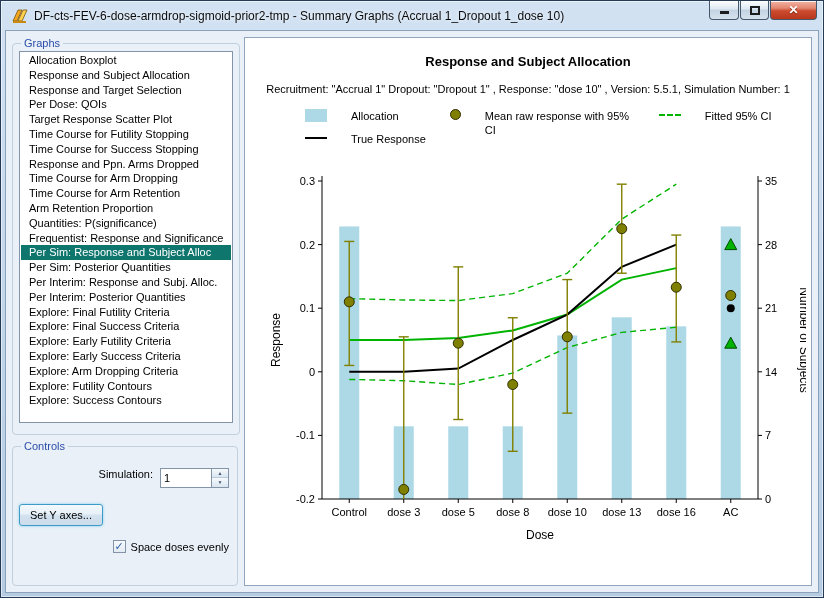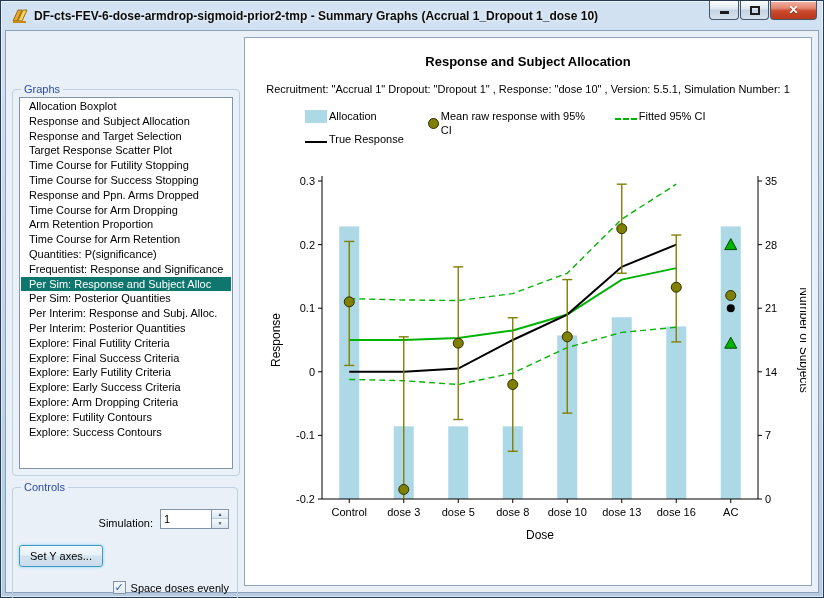--- a/index.html
+++ b/index.html
@@ -5,65 +5,65 @@
   *{margin:0;padding:0;box-sizing:border-box}
   html,body{background:#6b6b6b}
   body{font-family:"Liberation Sans",sans-serif}
 
   .window{width:824px;height:598px;border:1px solid #243a55;
     background:linear-gradient(#d2e2f3,#b4cbe2);
     padding:0 4px 4px;box-shadow:inset 0 0 0 1px rgba(255,255,255,.55);}
 
   .titlebar{height:29px;display:flex;align-items:center;padding:0 2px 0 7px;}
   .app-icon{width:16px;height:16px;margin-right:6px;flex:none}
-  .title{font-size:12px;color:#0b0b0b;white-space:nowrap;overflow:hidden;text-shadow:0 0 5px #fff;font-weight:bold;}
+  .title{font-size:12px;color:#0b0b0b;white-space:nowrap;overflow:hidden;text-shadow:0 0 5px #fff;}
   .winbtns{margin-left:auto;display:flex;align-self:flex-start;}
   .wbtn{height:19px;border:1px solid #47586b;border-top:none;border-radius:0 0 4px 4px;
     display:flex;align-items:center;justify-content:center;margin-left:1px;
     background:linear-gradient(#fdfeff,#dde8f2 45%,#c3d3e2 50%,#d6e2ee);
     box-shadow:inset 0 1px 0 rgba(255,255,255,.85);cursor:default;}
   .wbtn.min{width:30px;align-items:flex-end;padding-bottom:5px}
   .wbtn.max{width:29px}
   .wbtn.close{width:47px;background:linear-gradient(#f5b5a6,#e28570 40%,#cc4a2e 55%,#b8371c);}
   .ic-min{width:9px;height:3px;background:#1d1d1d;display:block}
   .ic-max{width:10px;height:9px;border:2px solid #1d1d1d;display:block}
   .ic-close{color:#fff;font-size:12px;font-weight:bold;text-shadow:0 1px 1px #7c1d08;line-height:1}
 
   .client{height:563px;background:#e9f0f8;border:1px solid #8ba1ba;display:flex;padding:6px;}
 
   .left{width:226px;flex:none;display:flex;flex-direction:column;margin-right:6px;}
   fieldset{border:1px solid #c0cfdd;border-radius:4px;padding:2px 6px 6px;}
   legend{font-size:11px;color:#2b4da8;padding:0 3px;margin-left:2px;}
-  .graphs-box{height:398px;margin-bottom:5px;margin-top:46px;}
+  .graphs-box{height:398px;margin-bottom:5px;}
   .controls-box{flex:1}
 
   .listbox{background:#fff;border:1px solid #8494a8;height:372px;overflow:hidden;padding:1px;}
   .li{font-size:11px;height:14.8px;line-height:14.8px;padding:0 8px;white-space:nowrap;overflow:hidden;color:#000;cursor:default}
   .li.sel{background:#0f766e;color:#fff}
 
-  .ctl-row{display:flex;align-items:flex-end;justify-content:flex-end;margin-top:14px;font-size:11px;padding-right:2px;}
+  .ctl-row{display:flex;align-items:flex-start;justify-content:flex-end;margin-top:14px;font-size:11px;padding-right:2px;}
   .spin{display:flex;margin-left:7px;}
   .spin input{width:52px;height:20px;border:1px solid #8494a8;font-size:11px;padding:0 3px;font-family:inherit;}
   .spin-btns{display:flex;flex-direction:column;border:1px solid #8494a8;border-left:none;background:#fff}
   .spin-btn{width:16px;height:9px;font-size:5px;line-height:8px;text-align:center;color:#44536b;
     background:linear-gradient(#f6fafd,#d9e5f0);border-bottom:1px solid #bccbd9;cursor:default}
   .spin-btn:last-child{border-bottom:none}
   .btn-row{display:flex;justify-content:flex-start;margin-top:16px;padding-right:2px;}
   .ybtn{height:22px;padding:0 10px;font-size:11px;font-family:inherit;border:1px solid #3e9bc8;border-radius:3px;
     background:linear-gradient(#f3f9fc,#e8f1f8 45%,#d4e2ef 50%,#ccdcea);box-shadow:0 0 3px #86cdec;cursor:default}
   .chk-row{display:flex;align-items:center;justify-content:flex-end;margin-top:14px;font-size:11px;padding-right:2px;}
   .checkbox{width:13px;height:13px;border:1px solid #8494a8;background:linear-gradient(#f7fafc,#e2ebf3);
     margin-right:5px;display:flex;align-items:center;justify-content:center;font-size:11px;color:#2b5fa8;line-height:1;cursor:default}
 
   .chart-panel{flex:1;background:#fff;border:1px solid #90a6bd;overflow:hidden}
   .c-title{text-align:center;font-weight:bold;font-size:13px;margin-top:16px;color:#000}
   .c-sub{text-align:center;font-size:11px;margin-top:14px;color:#000;white-space:nowrap}
   .legend{display:flex;align-items:flex-start;gap:24px;margin:14px 0 0 60px;font-size:11px;color:#000}
   .lg-col{display:flex;flex-direction:column;gap:9px}
-  .lg-item{display:flex;align-items:center;gap:2px}
+  .lg-item{display:flex;align-items:flex-start;gap:24px}
   .lg-item .lab{max-width:150px;line-height:1.3}
   .sw{flex:none;display:inline-block}
   #chart-svg{display:block;margin:4px auto 0}
   #chart-svg text{font-family:"Liberation Sans",sans-serif;fill:#000}
 </style>
 </head>
 <body>
 
 <div class="window">
   <div class="titlebar">
@@ -89,27 +89,28 @@
   </div>
 
   <div class="client">
     <div class="left">
       <fieldset class="graphs-box">
         <legend>Graphs</legend>
         <div class="listbox" id="graph-list">
             <div class="li">Allocation Boxplot</div>
             <div class="li">Response and Subject Allocation</div>
             <div class="li">Response and Target Selection</div>
+            <div class="li">Per Dose: QOIs</div>
             <div class="li">Target Response Scatter Plot</div>
             <div class="li">Time Course for Futility Stopping</div>
             <div class="li">Time Course for Success Stopping</div>
             <div class="li">Response and Ppn. Arms Dropped</div>
             <div class="li">Time Course for Arm Dropping</div>
+            <div class="li">Time Course for Arm Retention</div>
             <div class="li">Arm Retention Proportion</div>
-            <div class="li">Time Course for Arm Retention</div>
             <div class="li">Quantities: P(significance)</div>
             <div class="li">Frequentist: Response and Significance</div>
             <div class="li sel">Per Sim: Response and Subject Alloc</div>
             <div class="li">Per Sim: Posterior Quantities</div>
             <div class="li">Per Interim: Response and Subj. Alloc.</div>
             <div class="li">Per Interim: Posterior Quantities</div>
             <div class="li">Explore: Final Futility Criteria</div>
             <div class="li">Explore: Final Success Criteria</div>
             <div class="li">Explore: Early Futility Criteria</div>
             <div class="li">Explore: Early Success Criteria</div>

